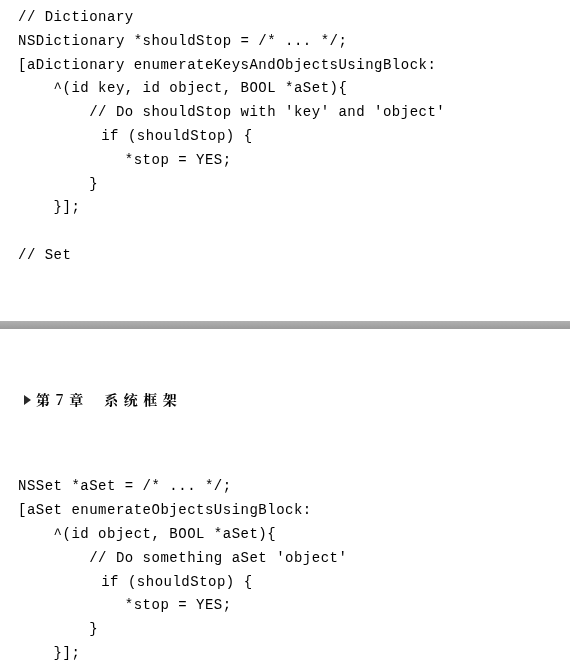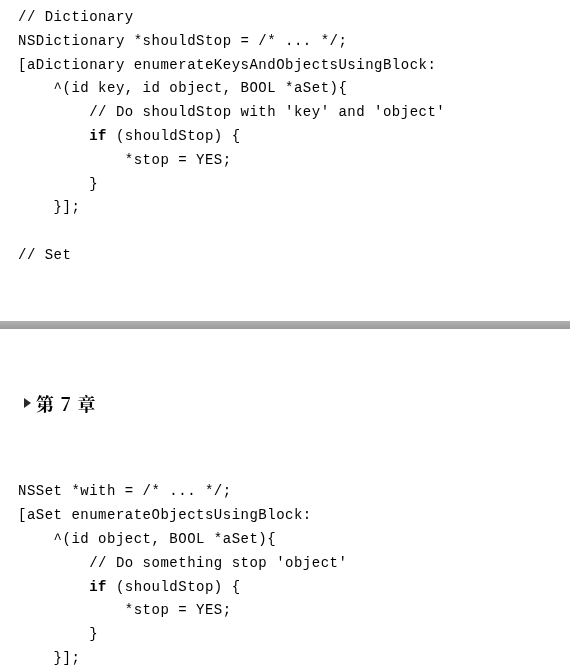--- a/index.html
+++ b/index.html
@@ -30,29 +30,29 @@
       height: 8px;
       margin-top: -4px;
       background: linear-gradient(#b0b0b0, #9a9a9a);
     }
     pre.code {
       font-family: "Courier New", Courier, monospace;
       font-size: 14px;
       white-space: pre;
       letter-spacing: 0.5px;
     }
-    .kw { font-weight: bold; }
+    .kw { font-weight: normal; margin-left: 12px; }
     .chapter-wrap {
       padding: 0 0 10px 6px;
       margin-top: 8px;
       margin-bottom: 52px;
     }
     .chapter {
       font-family: "SimSun","宋体","Noto Serif CJK SC",serif;
-      font-size: 18px;
+      font-size: 14px;
       font-weight: bold;
       letter-spacing: 1px;
       display: inline-flex;
       align-items: center;
       gap: 3px;
     }
     .chapter .arrow {
       display: inline-block;
       width: 0; height: 0;
       border-top: 5px solid transparent;
@@ -85,25 +85,26 @@
 
 <div class="gap"></div>
 
 <div class="page bottom">
 
   <div class="chapter-wrap">
     <span class="chapter">
       <span class="arrow"></span>
       <span class="chno">第 7 章</span>
       <span class="chspacer"></span>
+      <span class="chtitle">系 统 框 架</span>
     </span>
   </div>
 
-<pre class="code"><span>NSSet *with = /* ... */;</span>
+<pre class="code"><span>NSSet *aSet = /* ... */;</span>
 <span>[aSet enumerateObjectsUsingBlock:</span>
 <span>    ^(id object, BOOL *aSet){</span>
-<span>        // Do something stop 'object'</span>
+<span>        // Do something aSet 'object'</span>
 <span><span>        </span><span class="kw">if</span><span> (shouldStop) {</span></span>
 <span>            *stop = YES;</span>
 <span>        }</span>
 <span>    }];</span></pre>
 
 </div>
 
 </body></html>

